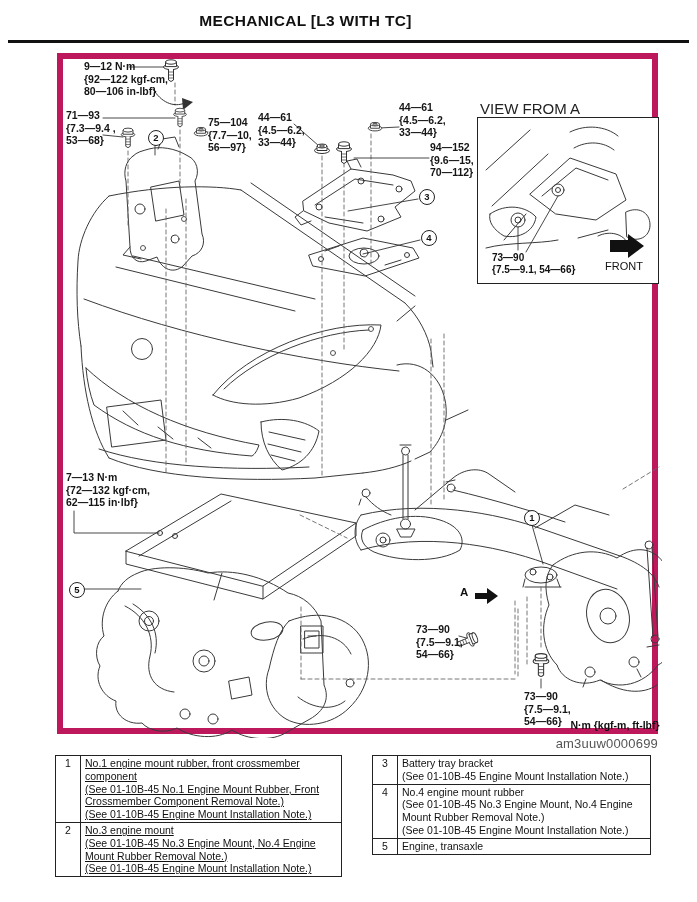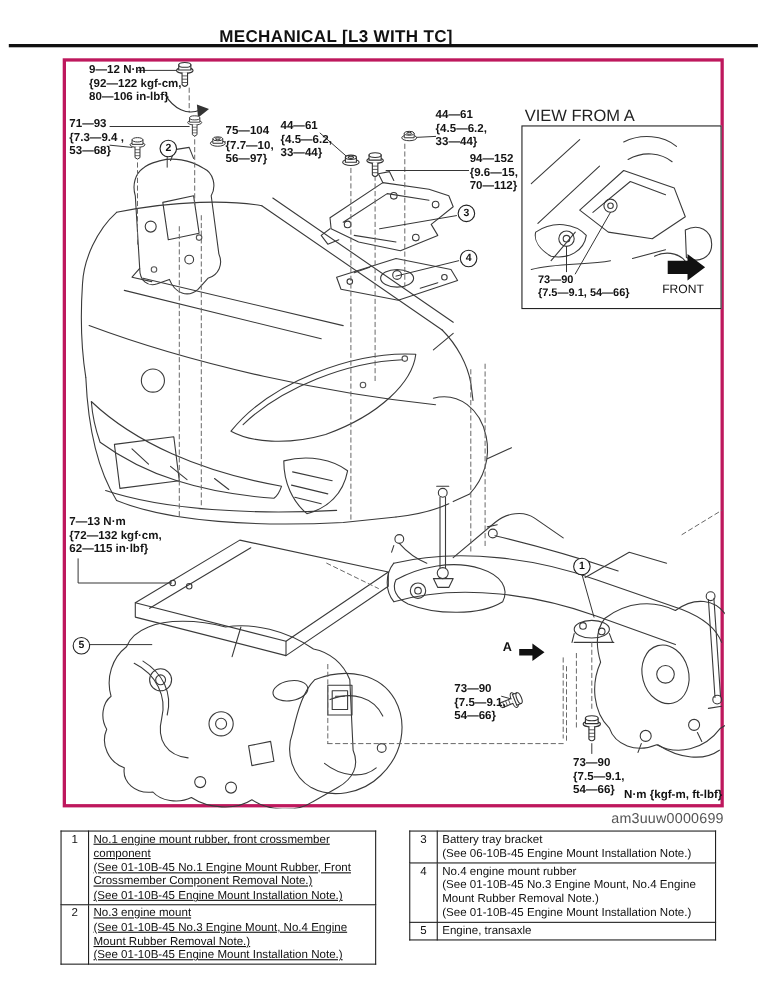--- a/index.html
+++ b/index.html
@@ -1,22 +1,22 @@
 <!DOCTYPE html>
 <html><head>
 <meta charset="utf-8">
 <style>
   html,body{margin:0;padding:0;background:#ffffff;}
   body{width:697px;height:902px;position:relative;font-family:"Liberation Sans",sans-serif;color:#111;overflow:hidden;}
   .abs{position:absolute;}
   
-  .page-title{top:12px;left:0;width:611px;text-align:center;font-size:15.5px;font-weight:bold;letter-spacing:.3px;margin-top:13px;}
+  .page-title{top:12px;left:0;width:611px;text-align:center;font-size:15.5px;font-weight:bold;letter-spacing:.3px;}
   .title-rule{top:40px;left:8px;width:681px;height:3px;background:#111;}
   
-  .fig{top:53px;left:57px;width:601px;height:681px;border:3px solid #be185d;box-sizing:border-box;}
+  .fig{top:53px;left:57px;width:601px;height:681px;border:6px solid #be185d;box-sizing:border-box;}
   .fig svg{position:absolute;left:0;top:0;}
   
   .tq{position:absolute;font-size:10.5px;font-weight:bold;line-height:12.6px;white-space:pre-line;color:#151515;}
   
   .co{position:absolute;width:14px;height:14px;border:1.3px solid #222;border-radius:50%;font-size:9.5px;font-weight:bold;line-height:14px;text-align:center;background:#fff;color:#111;}
   
   .inset-title{position:absolute;left:417px;top:41px;font-size:15px;color:#222;}
   .inset{position:absolute;left:414px;top:58px;width:182px;height:167px;border:1.5px solid #222;box-sizing:border-box;background:#fff;}
   .inset-tq{position:absolute;left:14px;top:134px;font-size:10px;font-weight:bold;line-height:12px;white-space:pre-line;}
   .front-lbl{position:absolute;left:127px;top:142px;font-size:11px;color:#111;}
@@ -339,21 +339,21 @@
 (See 01-10B-45 Engine Mount Installation Note.)</td>
   </tr>
 </tbody>
   </table>
 
 <table class="abs ptable tbl-right">
   <tbody>
       <tr>
     <td class="num">3</td>
     <td class="desc">Battery tray bracket
-(See 06-10B-45 Engine Mount Installation Note.)</td>
+(See 01-10B-45 Engine Mount Installation Note.)</td>
   </tr>
   <tr>
     <td class="num">4</td>
     <td class="desc">No.4 engine mount rubber
 (See 01-10B-45 No.3 Engine Mount, No.4 Engine
 Mount Rubber Removal Note.)
 (See 01-10B-45 Engine Mount Installation Note.)</td>
   </tr>
   <tr>
     <td class="num">5</td>

